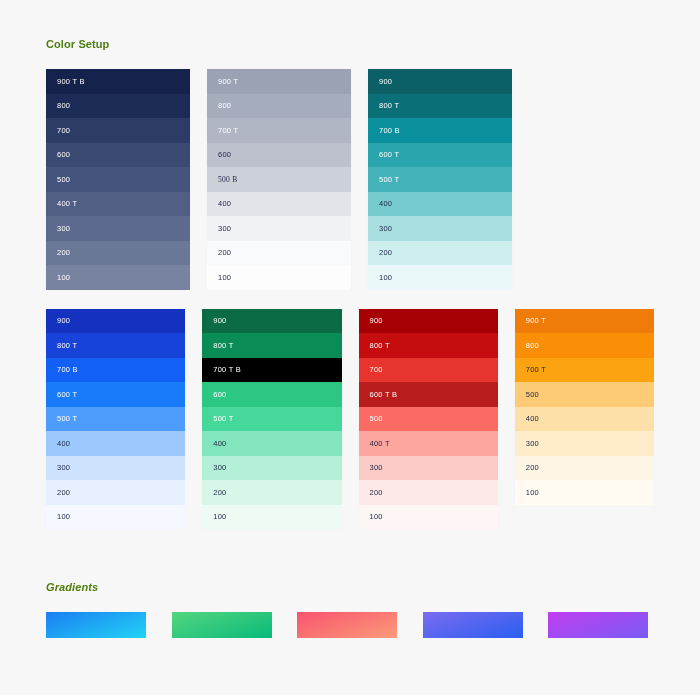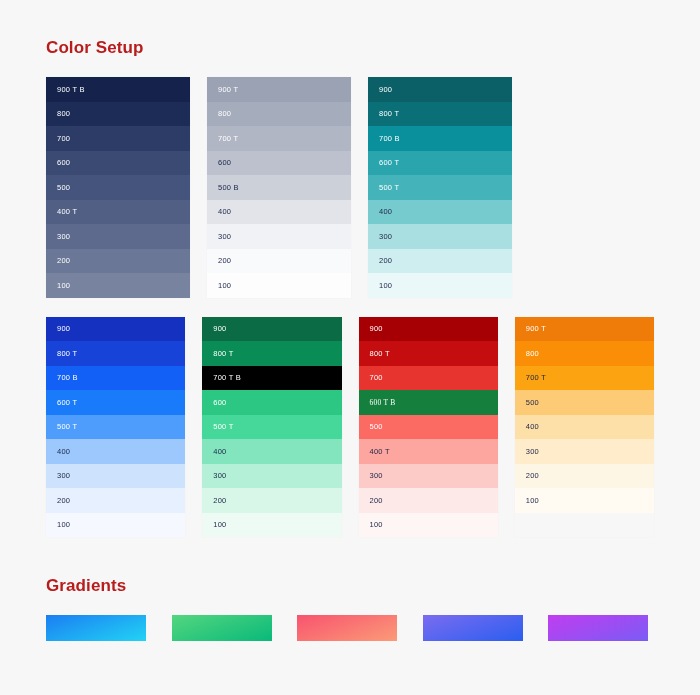--- a/index.html
+++ b/index.html
@@ -17,23 +17,23 @@
   }
 
   .page {
     position: relative;
     width: 700px;
     height: 695px;
     padding: 0 46px;
   }
 
   .section-title {
-    font-size: 17px;
+    font-size: 11px;
     font-weight: bold;
-    color: #b91c1c;
+    color: #4d7c0f;
     letter-spacing: 0.1px;
   }
 
   #title-color-setup { padding-top: 38px; }
 
   
 
   .palette-row {
     display: flex;
     gap: 17px;
@@ -60,21 +60,21 @@
   .swatch-label {
     display: block;
     white-space: nowrap;
   }
 
   .swatch.light-text { color: #ffffff; }
   .swatch.dark-text  { color: #1e2548; }
 
   
 
-  #title-gradients { margin-top: 39px; }
+  #title-gradients { margin-top: 52px; font-style: italic; }
 
   .gradient-row {
     display: flex;
     gap: 25.5px;
     margin-top: 19px;
   }
 
   .gradient-swatch {
     width: 100px;
     height: 26px;
@@ -123,21 +123,21 @@
         </div>
         <div class="swatch light-text" style="background: rgb(165, 172, 188);">
           <span class="swatch-label">800</span>
         </div>
         <div class="swatch light-text" style="background: rgb(176, 182, 196);">
           <span class="swatch-label">700 T</span>
         </div>
         <div class="swatch dark-text" style="background: rgb(188, 193, 205);">
           <span class="swatch-label">600</span>
         </div>
-        <div class="swatch dark-text" style="background: rgb(204, 208, 217);">
+        <div class="swatch dark-text" style="background: rgb(204, 208, 217); font-family: Liberation Serif, serif;">
           <span class="swatch-label">500 B</span>
         </div>
         <div class="swatch dark-text" style="background: rgb(226, 228, 233);">
           <span class="swatch-label">400</span>
         </div>
         <div class="swatch dark-text" style="background: rgb(241, 242, 245);">
           <span class="swatch-label">300</span>
         </div>
         <div class="swatch dark-text" style="background: rgb(249, 250, 251);">
           <span class="swatch-label">200</span>
@@ -239,21 +239,21 @@
       <div class="palette-column">
         <div class="swatch light-text" style="background: rgb(166, 0, 4);">
           <span class="swatch-label">900</span>
         </div>
         <div class="swatch light-text" style="background: rgb(197, 13, 16);">
           <span class="swatch-label">800 T</span>
         </div>
         <div class="swatch light-text" style="background: rgb(232, 52, 47);">
           <span class="swatch-label">700</span>
         </div>
-        <div class="swatch light-text" style="background: #15803d; font-family: Liberation Serif, serif;">
+        <div class="swatch light-text" style="background: #b91c1c;">
           <span class="swatch-label">600 T B</span>
         </div>
         <div class="swatch light-text" style="background: rgb(251, 106, 99);">
           <span class="swatch-label">500</span>
         </div>
         <div class="swatch dark-text" style="background: rgb(253, 165, 159);">
           <span class="swatch-label">400 T</span>
         </div>
         <div class="swatch dark-text" style="background: rgb(252, 203, 199);">
           <span class="swatch-label">300</span>

